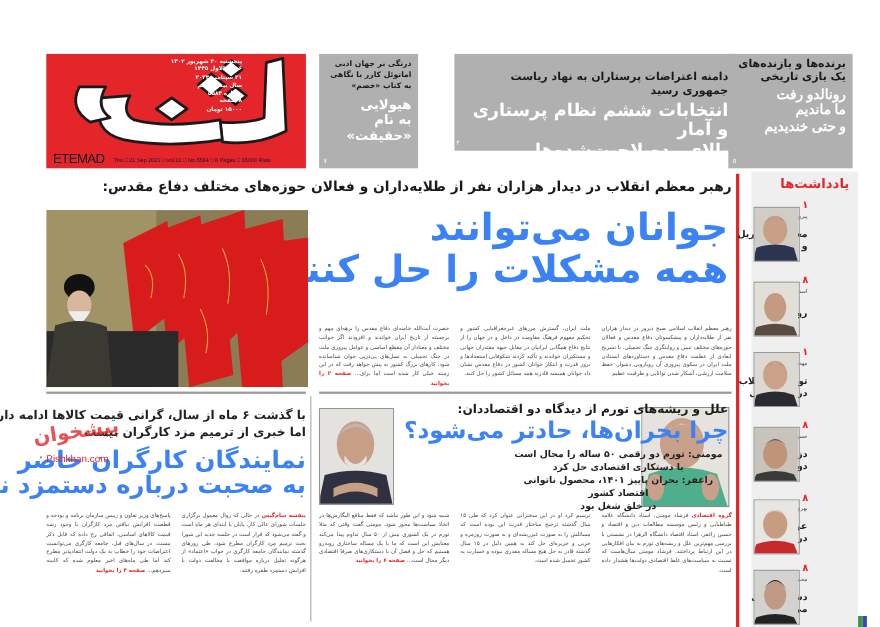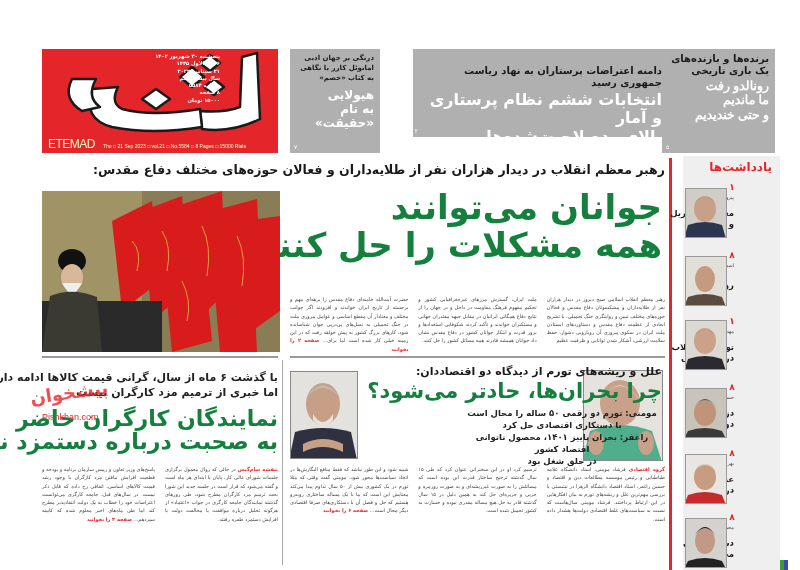--- a/index.html
+++ b/index.html
@@ -4,33 +4,33 @@
 <style>
   * { box-sizing: border-box; margin: 0; padding: 0; }
   html, body { width: 800px; height: 570px; background: #ffffff; overflow: hidden; }
   body { font-family: "DejaVu Sans", sans-serif; position: relative; color: #1a1a1a; direction: rtl; }
   .abs { position: absolute; }
 
   
   .masthead { left: 42px; top: 49px; width: 236px; height: 104px; background: #e4262a; overflow: hidden; }
   .logo-glyph { position: absolute; left: 10px; top: 0px; width: 220px; height: 86px; }
   .mast-date { position: absolute; left: 108px; top: 4px; width: 70px; font-size: 5.2px; line-height: 7.3px; color: #fff; text-align: right; font-weight: bold; }
-  .mast-footer { position: absolute; left: 0; bottom: 0; width: 100%; height: 18px; direction: ltr; display: flex; align-items: flex-end; padding-left: 6px; padding-bottom: 2px; color: #fef9c3; }
+  .mast-footer { position: absolute; left: 0; bottom: 0; width: 100%; height: 18px; direction: ltr; display: flex; align-items: flex-end; padding-left: 6px; padding-bottom: 2px; color: #0f172a; }
   .mast-en { font-family: "Liberation Sans", sans-serif; font-size: 12px; letter-spacing: -0.5px; font-weight: normal; margin-right: 8px; }
   .mast-meta { font-family: "Liberation Sans", sans-serif; font-size: 5px; white-space: nowrap; padding-bottom: 2px; }
 
   
   .teaser { background: #b0b0b0; color: #fff; text-align: right; padding: 4px 6px; }
   .teaser .kicker { color: #1a1a1a; font-weight: bold; font-size: 10px; line-height: 12px; }
   .teaser .big { color: #ffffff; font-weight: bold; line-height: 1.15; }
   .teaser .pg { position: absolute; font-size: 6px; color: #fff; }
 
   
   .supertitle { font-weight: bold; font-size: 12.5px; color: #1a1a1a; text-align: center; white-space: nowrap; }
-  .headline { font-weight: bold; color: #15803d; text-align: right; line-height: 1.12; }
+  .headline { font-weight: bold; color: #3b82f6; text-align: right; line-height: 1.12; }
   .body-text { font-size: 5px; line-height: 8.3px; color: #444; text-align: justify; }
   .red-link { color: #e4262a; font-weight: bold; }
   .rule { height: 1.5px; background: #9a9a9a; }
   .red-bar { background: #e4262a; }
 
   
   .photo { overflow: hidden; border: 1px solid #888; }
 
   
   .sidebar { left: 683px; top: 156px; width: 97px; height: 414px; background: #efefef; }

